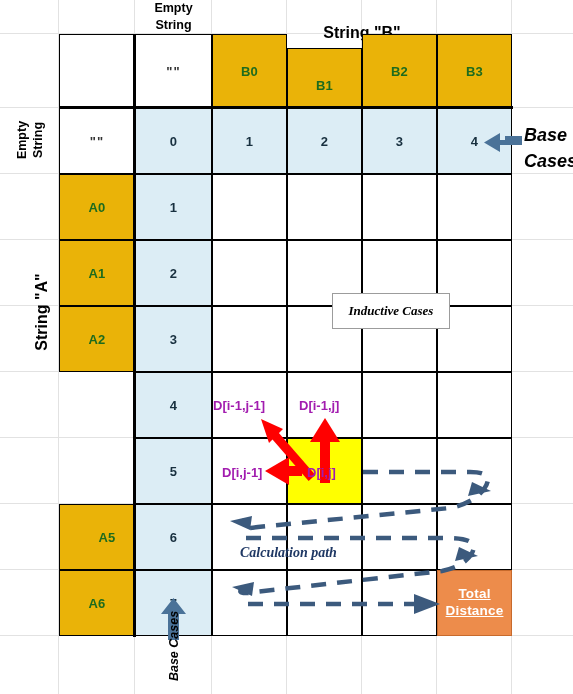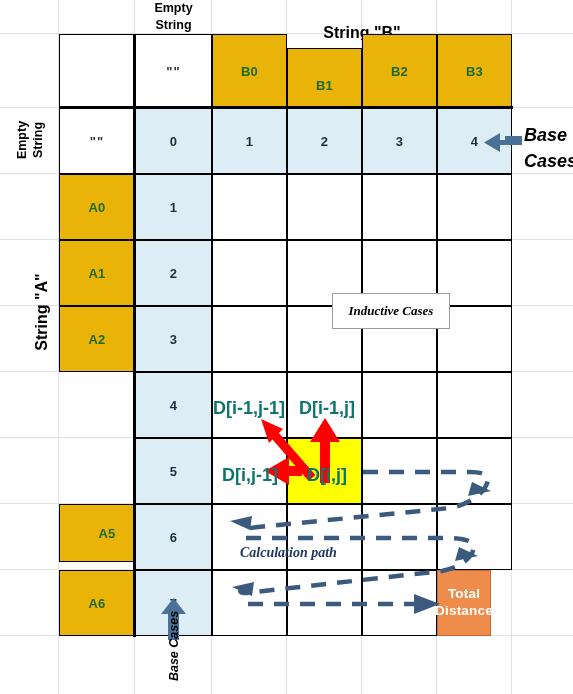--- a/index.html
+++ b/index.html
@@ -89,21 +89,21 @@
     display:flex;align-items:center;justify-content:center;
     font-family:"Liberation Serif", serif;
     font-style:italic;font-weight:bold;font-size:13px;color:#000;
     box-sizing:border-box;
     text-align:right;
   }
 
   
   .formula{
     position:absolute;
-    font-size:18px;font-weight:bold;color:#0f766e;
+    font-size:13px;font-weight:bold;color:#a21caf;
     white-space:nowrap;
     font-family:"Liberation Sans",sans-serif;
   }
   #f-diag{left:213px;top:398px;}
   #f-up{left:299px;top:398px;}
   #f-left{left:222px;top:465px;}
   #f-cur{left:307px;top:465px;}
 
   svg.overlay{position:absolute;left:0;top:0;width:573px;height:694px;
               pointer-events:none;}
@@ -186,33 +186,33 @@
   <div class="cell white" style="left:287px;top:372px;width:75px;height:66px;"></div>
   <div class="cell white" style="left:362px;top:372px;width:75px;height:66px;"></div>
   <div class="cell white" style="left:437px;top:372px;width:75px;height:66px;"></div>
 
   <div class="cell blue" style="left:135px;top:438px;width:77px;height:66px;">5</div>
   <div class="cell white" style="left:212px;top:438px;width:75px;height:66px;"></div>
   <div class="cell yellow" style="left:287px;top:438px;width:75px;height:66px;"></div>
   <div class="cell white" style="left:362px;top:438px;width:75px;height:66px;"></div>
   <div class="cell white" style="left:437px;top:438px;width:75px;height:66px;"></div>
 
-  <div class="cell green" style="left:59px;top:504px;width:76px;height:58px;padding-left:20px;">A5</div>
+  <div class="cell green" style="left:59px;top:504px;width:76px;height:66px;padding-left:20px;">A5</div>
   <div class="cell blue" style="left:135px;top:504px;width:77px;height:66px;">6</div>
   <div class="cell white" style="left:212px;top:504px;width:75px;height:66px;"></div>
   <div class="cell white" style="left:287px;top:504px;width:75px;height:66px;"></div>
   <div class="cell white" style="left:362px;top:504px;width:75px;height:66px;"></div>
   <div class="cell white" style="left:437px;top:504px;width:75px;height:66px;"></div>
 
   <div class="cell green" style="left:59px;top:570px;width:76px;height:66px;">A6</div>
   <div class="cell blue" style="left:135px;top:570px;width:77px;height:66px;">7</div>
   <div class="cell white" style="left:212px;top:570px;width:75px;height:66px;"></div>
   <div class="cell white" style="left:287px;top:570px;width:75px;height:66px;"></div>
   <div class="cell white" style="left:362px;top:570px;width:75px;height:66px;"></div>
-  <div class="cell orange" style="left:437px;top:570px;width:54px;height:66px;">
+  <div class="cell orange" style="left:437px;top:570px;width:75px;height:66px;text-decoration:underline;">
     <span>Total</span>
     <span>Distance</span>
   </div>
 
   <div class="heavy h" style="left:59px;top:106px;width:454px;"></div>
   <div class="heavy v" style="left:133px;top:34px;height:603px;"></div>
 
   <svg class="overlay" viewBox="0 0 573 694">
     <defs>
       <marker id="bluearrow" markerWidth="9" markerHeight="9" refX="7" refY="4.5" orient="auto" markerUnits="strokeWidth">

